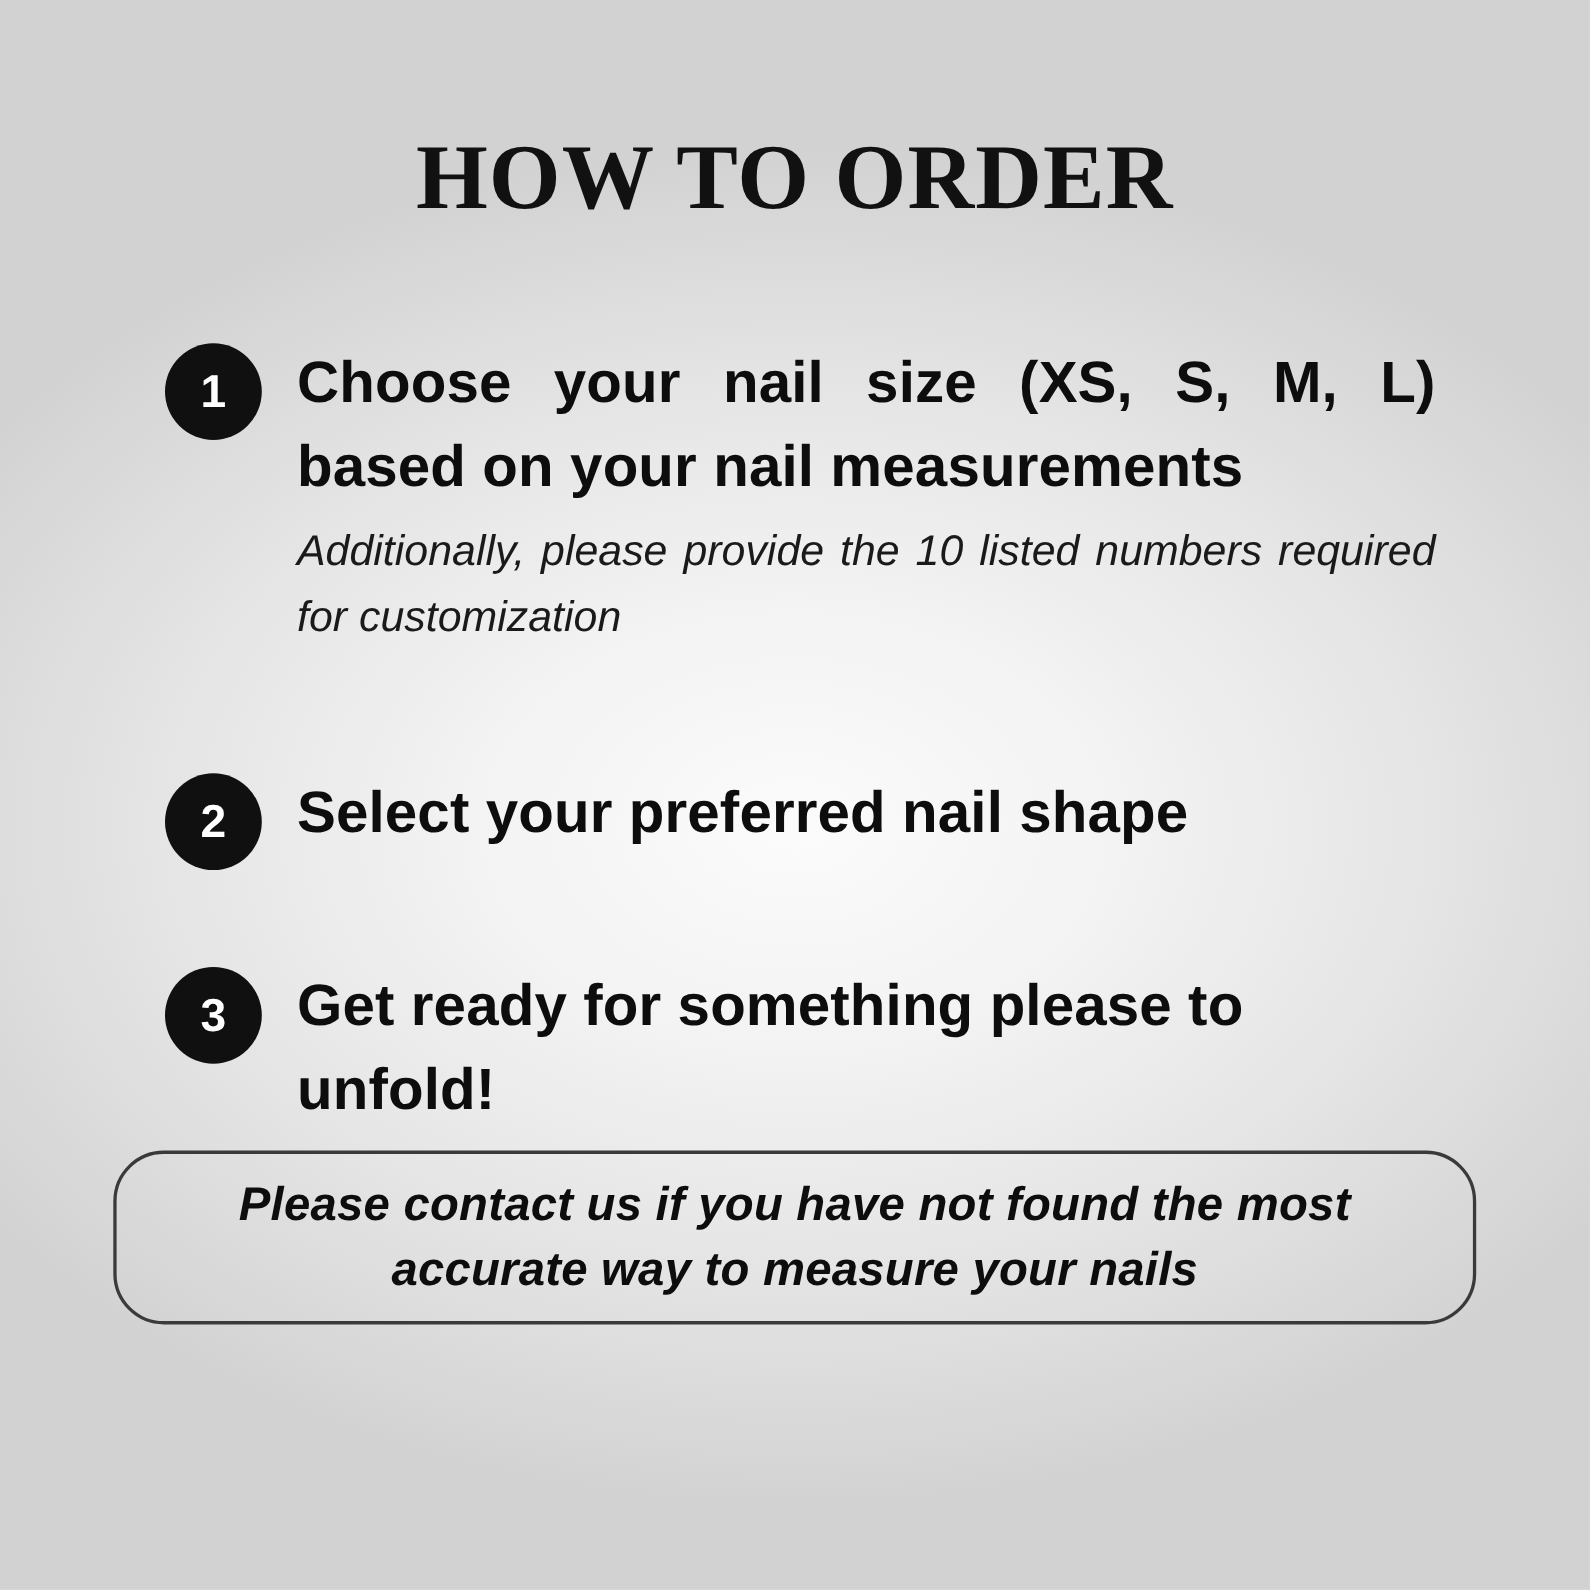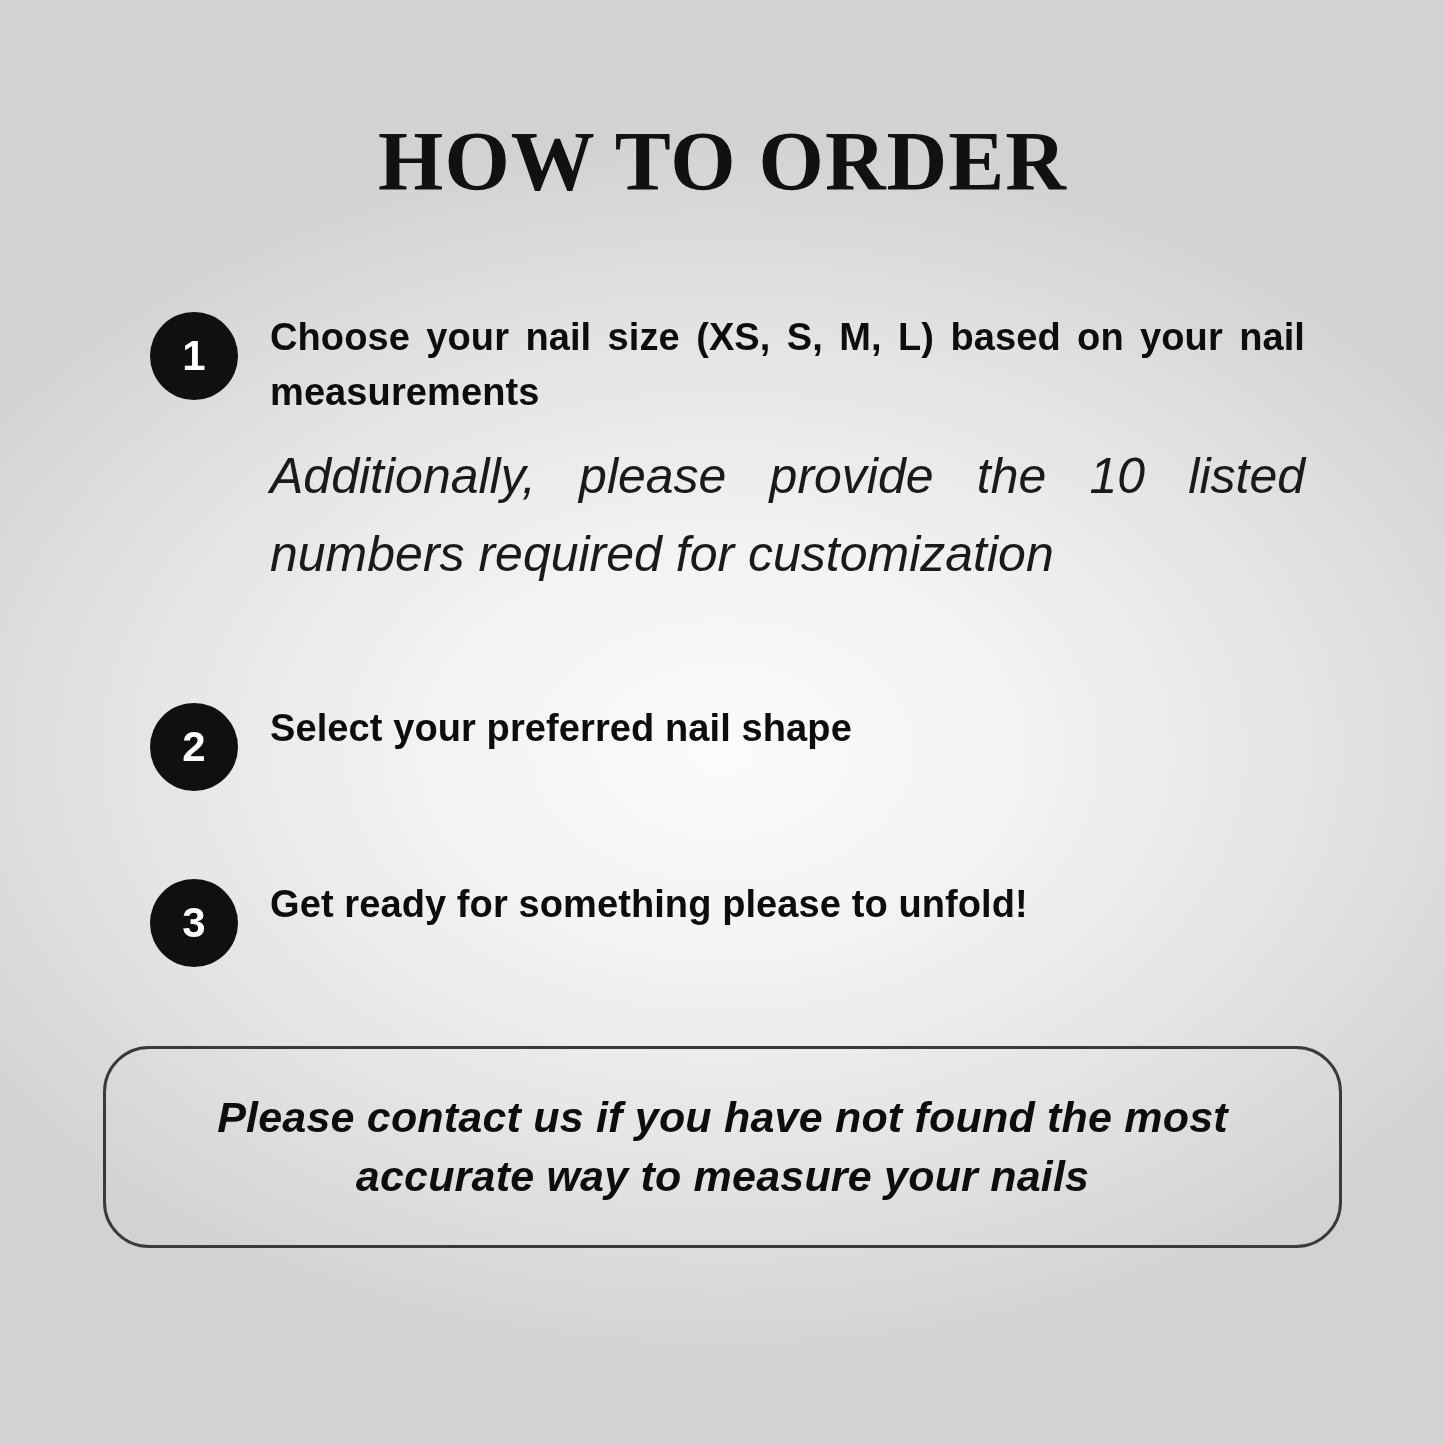--- a/index.html
+++ b/index.html
@@ -61,52 +61,52 @@
     font-family: "Liberation Sans", sans-serif;
     margin-top: 2px;
   }
 
   .step-body {
     margin-left: 32px;
     flex: 1 1 auto;
   }
 
   .step-title {
-    font-size: 38px;
+    font-size: 53px;
     font-weight: bold;
     color: #0d0d0d;
     line-height: 1.45;
     text-align: justify;
     text-justify: inter-word;
     letter-spacing: 0.1px;
   }
 
   .step-title.nojustify {
     text-align: left;
   }
 
   .step-note {
-    margin-top: 18px;
-    font-size: 50px;
+    margin-top: 8px;
+    font-size: 39px;
     font-style: italic;
     color: #1a1a1a;
     line-height: 1.55;
     text-align: justify;
     text-justify: inter-word;
   }
 
   .step-2 { margin-top: 108px; }
   .step-3 { margin-top: 86px; }
 
   .callout {
     position: absolute;
     left: 103px;
     right: 103px;
     top: 1046px;
-    height: 202px;
+    height: 158px;
     box-sizing: border-box;
     border: 3px solid #3a3a3a;
     border-radius: 46px;
     display: flex;
     align-items: center;
     justify-content: center;
     padding: 0 70px;
   }
 
   .callout-text {

